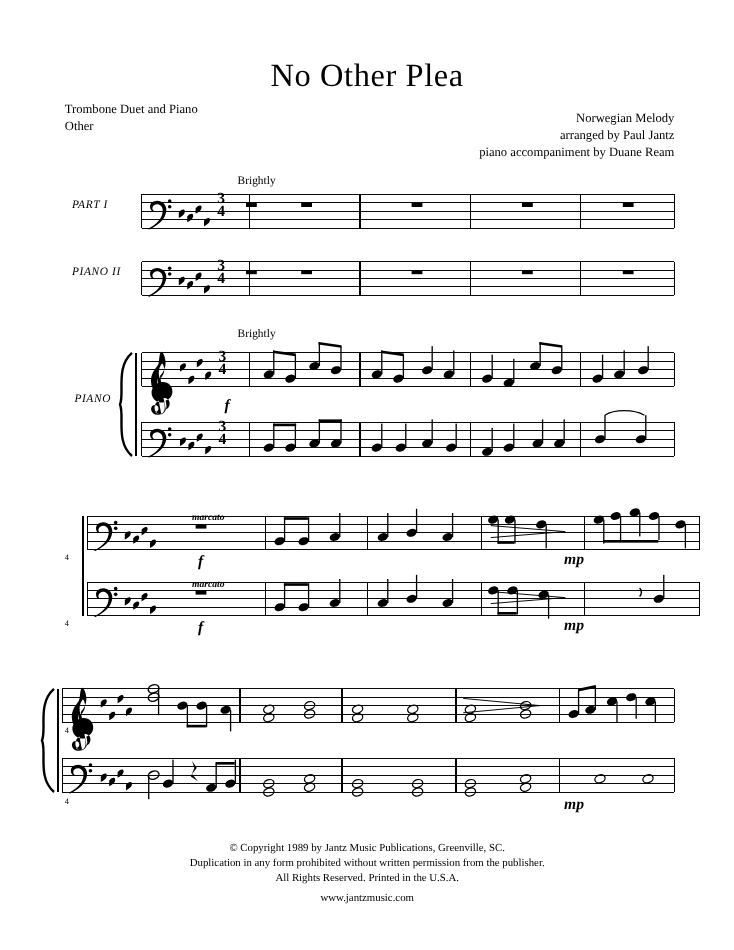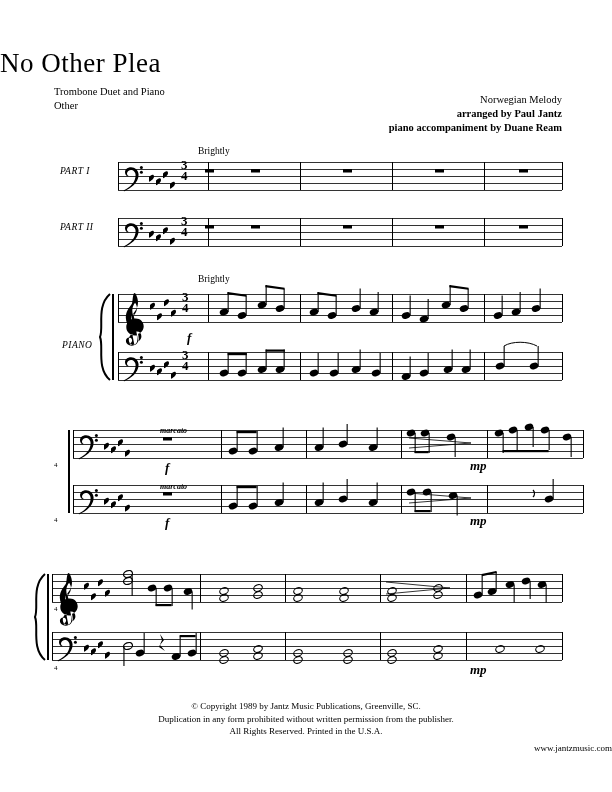--- a/index.html
+++ b/index.html
@@ -21,52 +21,53 @@
     height: 792px;
     background: #fff;
   }
 
   
   .title {
     position: absolute;
     top: 48px;
     left: 0;
     width: 612px;
+    text-align: center;
     font-size: 27px;
     letter-spacing: 0.5px;
   }
   .instrumentation {
     position: absolute;
     top: 85px;
     left: 54px;
     font-size: 10.5px;
     line-height: 14px;
   }
   .credits {
     position: absolute;
     top: 93px;
     right: 50px;
     text-align: right;
     font-size: 10.5px;
     line-height: 14px;
     margin-left: 34px;
   }
-  .credits .bold { font-weight: bold; text-align: right; }
+  .credits .bold { font-weight: normal; text-align: right; }
 
   
   .footer {
     position: absolute;
     bottom: 38px;
     left: 0;
     width: 612px;
     text-align: center;
     font-size: 9px;
     line-height: 12.5px;
   }
-  .footer .url { margin-top: 4px; text-align: right; }
+  .footer .url { margin-top: 4px; }
 
   
   .system { position: absolute; }
 
   .stafflabel {
     position: absolute;
     font-size: 9.5px;
     letter-spacing: 0.5px;
     font-variant: small-caps;
     font-style: italic;
@@ -322,22 +323,22 @@
 
         <ellipse cx="500" cy="226" rx="4.4" ry="3.2" transform="rotate(-20 500 226)"></ellipse>
         <rect x="503.6" y="206" width="1.1" height="20"></rect>
         <ellipse cx="534" cy="226" rx="4.4" ry="3.2" transform="rotate(-20 534 226)"></ellipse>
         <rect x="537.6" y="206" width="1.1" height="20"></rect>
         <path d="M504 206 C 512 201, 528 201, 537 206" class="nofill" stroke="#000" stroke-width="1"></path>
       </g>
     </svg>
 
     <div class="stafflabel" style="top:26px; left:60px;">PART I</div>
-    <div class="stafflabel" style="top:82px; left:60px;">PART II</div>
-    <div class="stafflabel" style="top:200px; left:62px;">PIANO</div>
+    <div class="stafflabel" style="top:82px; left:60px;">PIANO II</div>
+    <div class="stafflabel" style="top:188px; left:62px;">PIANO</div>
 
     <div class="tempo" style="top:6px; left:198px;">Brightly</div>
     <div class="tempo" style="top:134px; left:198px;">Brightly</div>
 
     <div style="position:absolute; top:19px; left:181px; font-size:13px; font-weight:bold; line-height:11px; text-align:center;">
       <div>3</div>
         <div>4</div>
     </div>
     <div style="position:absolute; top:75px; left:181px; font-size:13px; font-weight:bold; line-height:11px; text-align:center;">
       <div>3</div>

